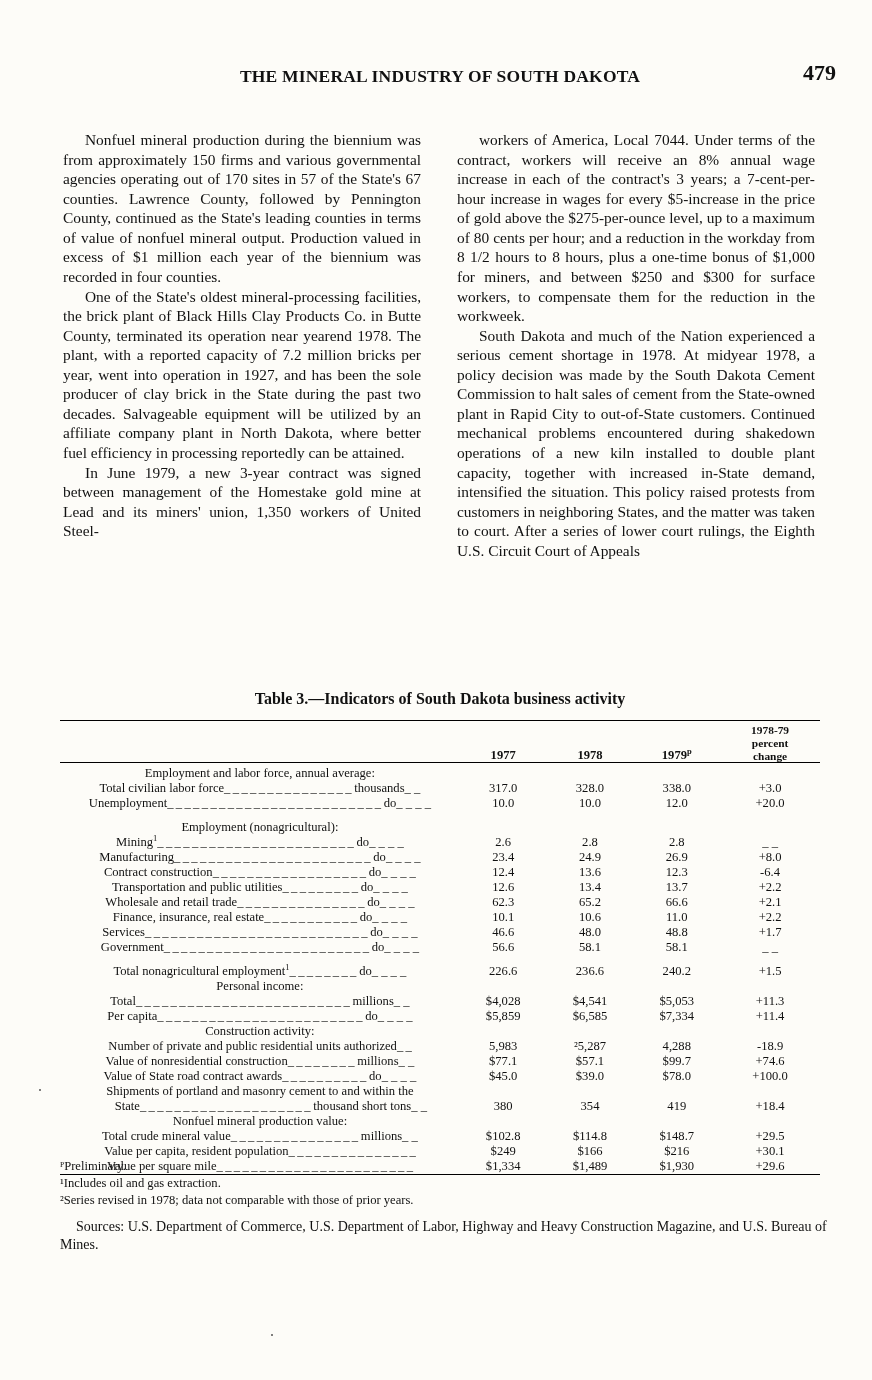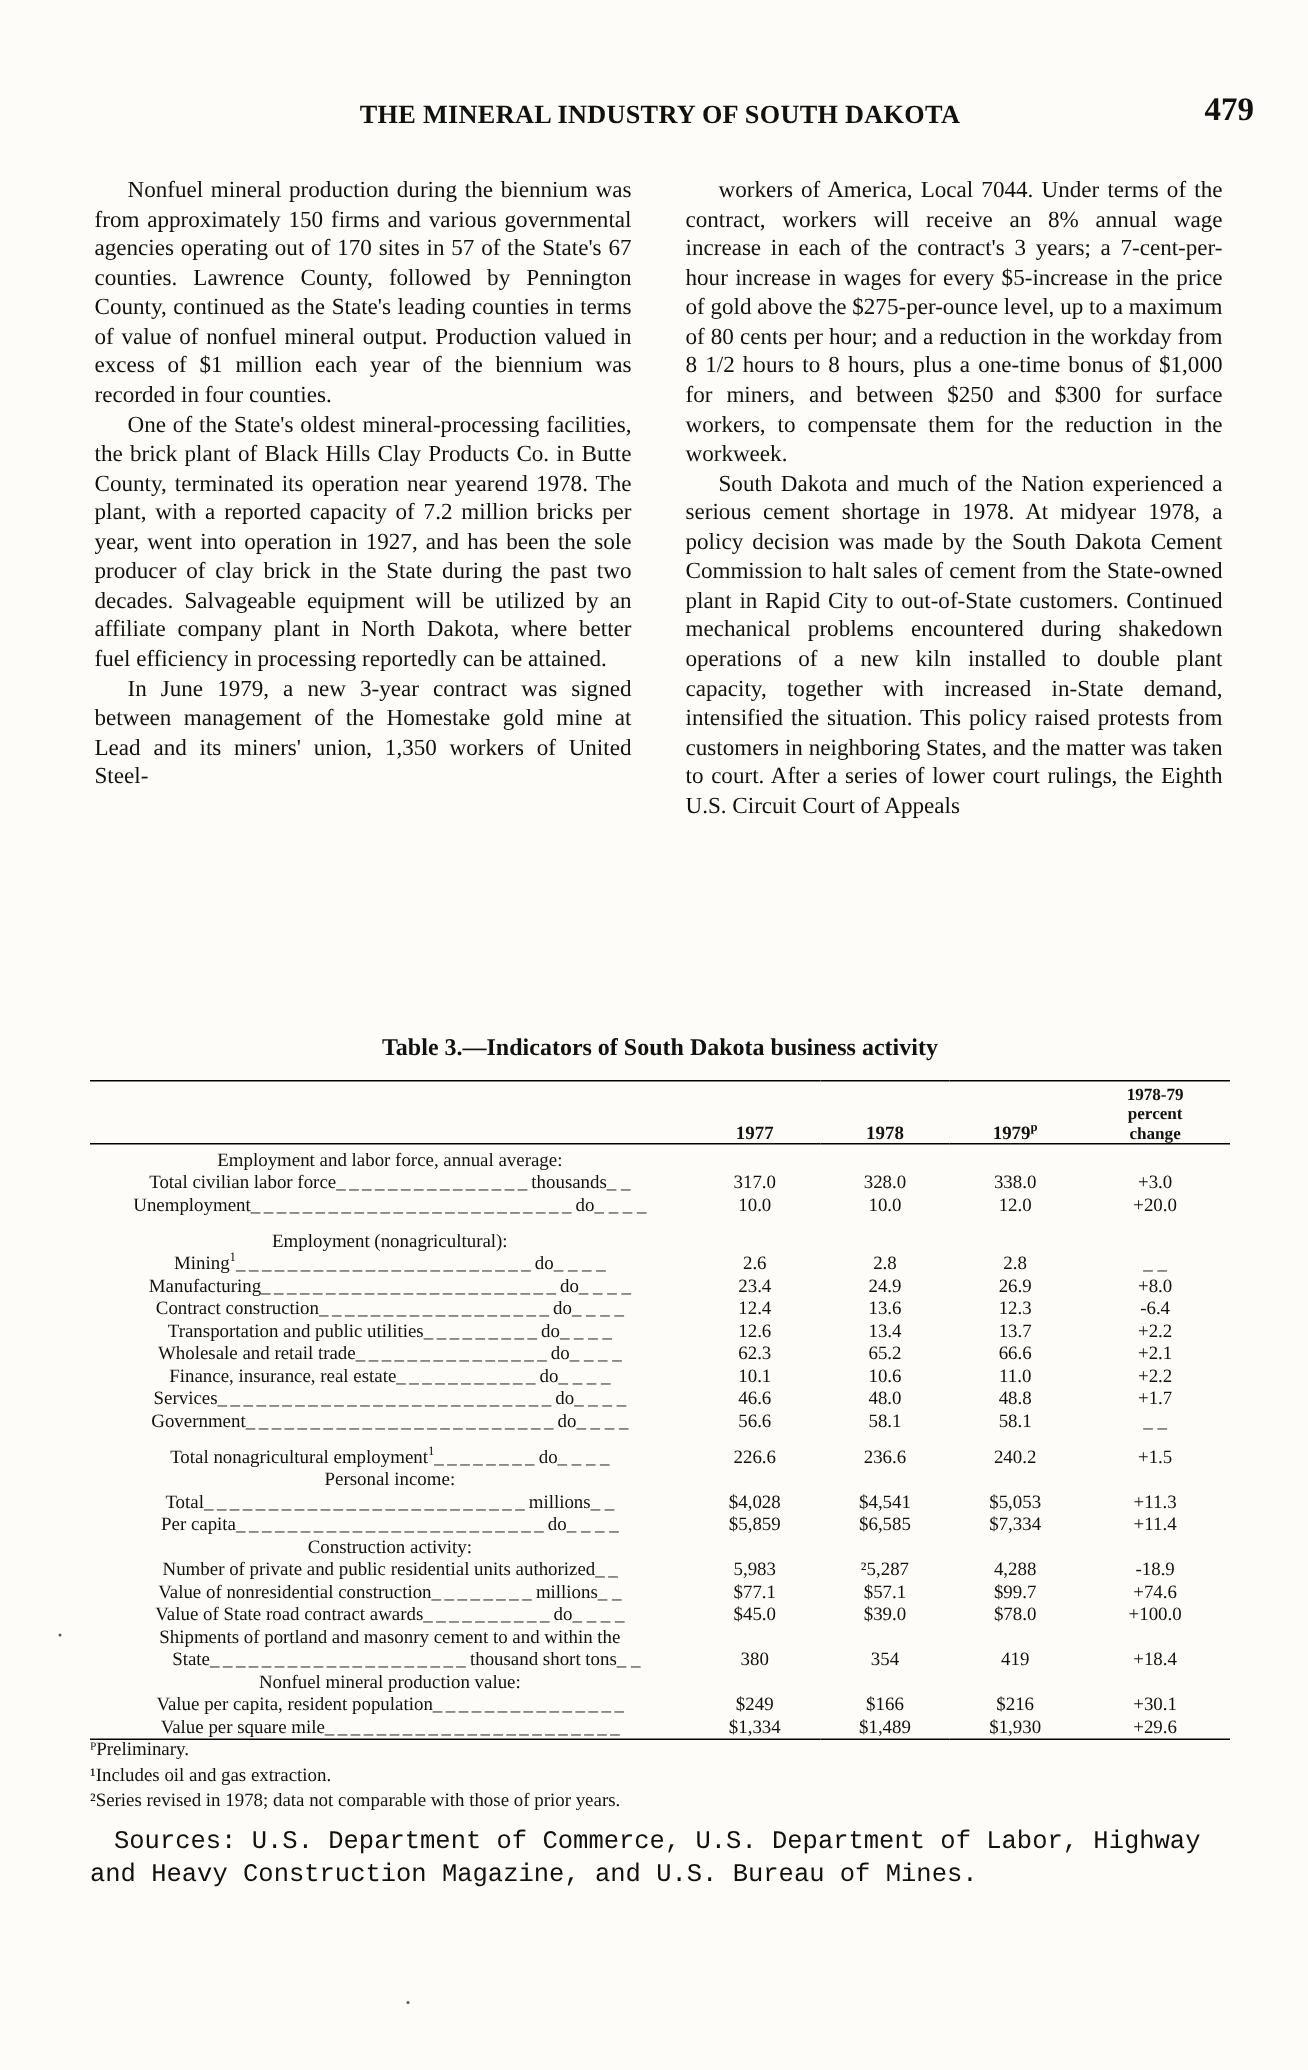--- a/index.html
+++ b/index.html
@@ -56,21 +56,21 @@
   }
   .col {
     width: 358px;
     font-size: 15.4px;
     line-height: 1.27;
     text-align: justify;
     text-justify: inter-word;
     font-family: "Liberation Serif", serif;
   }
   .col p {
-    margin: 4px 0 0 0;
+    margin: 17px 0 0 0;
     text-indent: 22px;
   }
   .col p + p {
     margin-top: 0px;
   }
   
   .table-wrap {
     position: absolute;
     left: 60px;
     top: 690px;
@@ -147,24 +147,24 @@
     font-size: 12.6px;
     line-height: 1.28;
     font-family: "Liberation Serif", serif;
   }
   .footnotes div { margin: 0 0 1px 0; }
   .sources {
     position: absolute;
     left: 60px;
     top: 1218px;
     width: 775px;
-    font-size: 17px;
+    font-size: 14px;
     line-height: 1.3;
     text-indent: 16px;
-    font-family: Liberation Mono, monospace;
+    font-family: Liberation Serif, serif;
   }
   .speck {
     position: absolute;
     width: 2px; height: 2px;
     background: #555;
     border-radius: 50%;
   }
 </style>
 </head>
 <body>
@@ -359,20 +359,27 @@
             <td class="num">+18.4</td>
           </tr>
           <tr>
             <td class="lbl indent0">Nonfuel mineral production value:</td>
             <td class="num"></td>
             <td class="num"></td>
             <td class="num"></td>
             <td class="num"></td>
           </tr>
           <tr>
+            <td class="lbl indent1">Total crude mineral value<span class="leader">_ _ _ _ _ _ _ _ _ _ _ _ _ _ _</span> millions_ _</td>
+            <td class="num">$102.8</td>
+            <td class="num">$114.8</td>
+            <td class="num">$148.7</td>
+            <td class="num">+29.5</td>
+          </tr>
+          <tr>
             <td class="lbl indent1">Value per capita, resident population<span class="leader">_ _ _ _ _ _ _ _ _ _ _ _ _ _ _</span></td>
             <td class="num">$249</td>
             <td class="num">$166</td>
             <td class="num">$216</td>
             <td class="num">+30.1</td>
           </tr>
           <tr>
             <td class="lbl indent1">Value per square mile<span class="leader">_ _ _ _ _ _ _ _ _ _ _ _ _ _ _ _ _ _ _ _ _ _ _</span></td>
             <td class="num">$1,334</td>
             <td class="num">$1,489</td>

